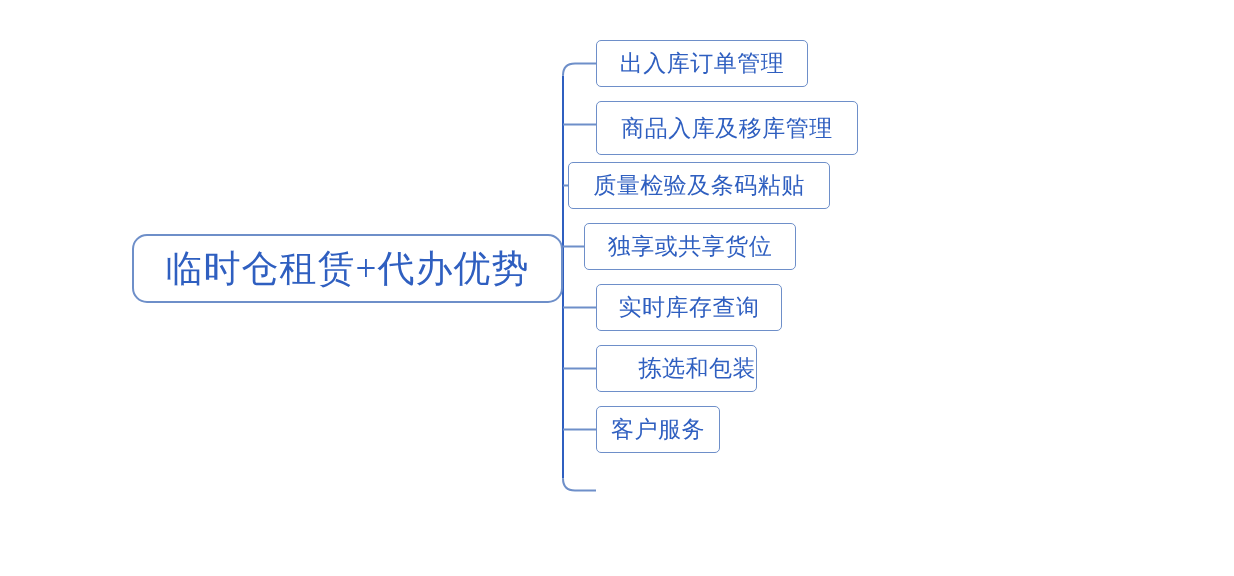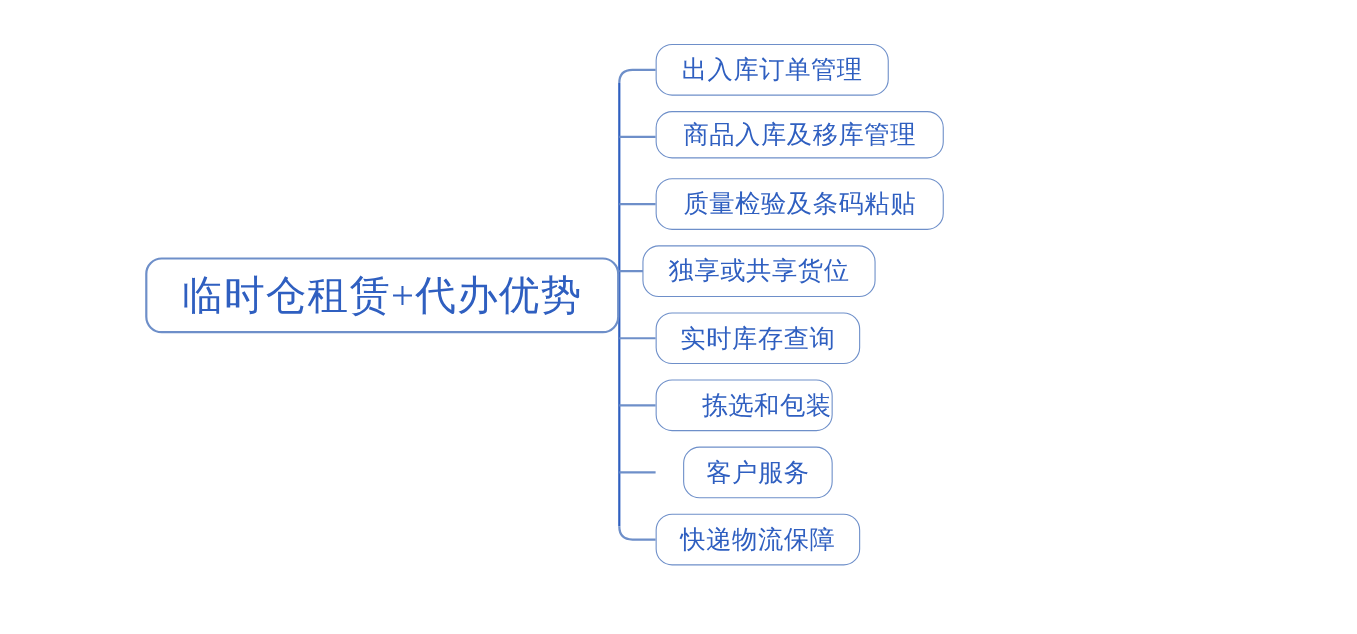--- a/index.html
+++ b/index.html
@@ -27,21 +27,21 @@
     top: 0;
     width: 1234px;
     height: 576px;
     pointer-events: none;
   }
   .node {
     position: absolute;
     box-sizing: border-box;
     background: #ffffff;
     border: 1.6px solid #6e8fc9;
-    border-radius: 15px;
+    border-radius: 5px;
     display: flex;
     align-items: center;
     justify-content: center;
     color: #2f5fc0;
     white-space: nowrap;
     letter-spacing: 0.5px;
   }
   .node.root {
     border-width: 2px;
     border-radius: 15px;
@@ -72,35 +72,32 @@
       </g>
   </svg>
 
   <div class="node root" style="left: 132px; top: 234px; width: 431px; height: 69px;">
     <span>临时仓租赁+代办优势</span>
   </div>
 
   <div class="node child" style="left: 596px; top: 40px; width: 212px; height: 47px;">
     <span>出入库订单管理</span>
   </div>
-  <div class="node child" style="left: 596px; top: 101px; width: 262px; height: 43px;">
+  <div class="node child" style="left: 596px; top: 101px; width: 262px; height: 54px;">
     <span>商品入库及移库管理</span>
   </div>
-  <div class="node child" style="left: 596px; top: 162px; width: 262px; height: 47px; justify-content: center;">
+  <div class="node child" style="left: 568px; top: 162px; width: 262px; height: 47px; justify-content: center;">
     <span>质量检验及条码粘贴</span>
   </div>
   <div class="node child" style="left: 584px; top: 223px; width: 212px; height: 47px;">
     <span>独享或共享货位</span>
   </div>
   <div class="node child" style="left: 596px; top: 284px; width: 186px; height: 47px;">
     <span>实时库存查询</span>
   </div>
   <div class="node child" style="left: 596px; top: 345px; width: 161px; height: 47px; justify-content: flex-end;">
     <span>拣选和包装</span>
   </div>
-  <div class="node child" style="left: 596px; top: 406px; width: 136px; height: 47px; margin-left: 25px;">
+  <div class="node child" style="left: 596px; top: 406px; width: 124px; height: 47px;">
     <span>客户服务</span>
-  </div>
-  <div class="node child" style="left: 596px; top: 467px; width: 186px; height: 47px;">
-    <span>快递物流保障</span>
   </div>
 
 </div>
 
 </body></html>

